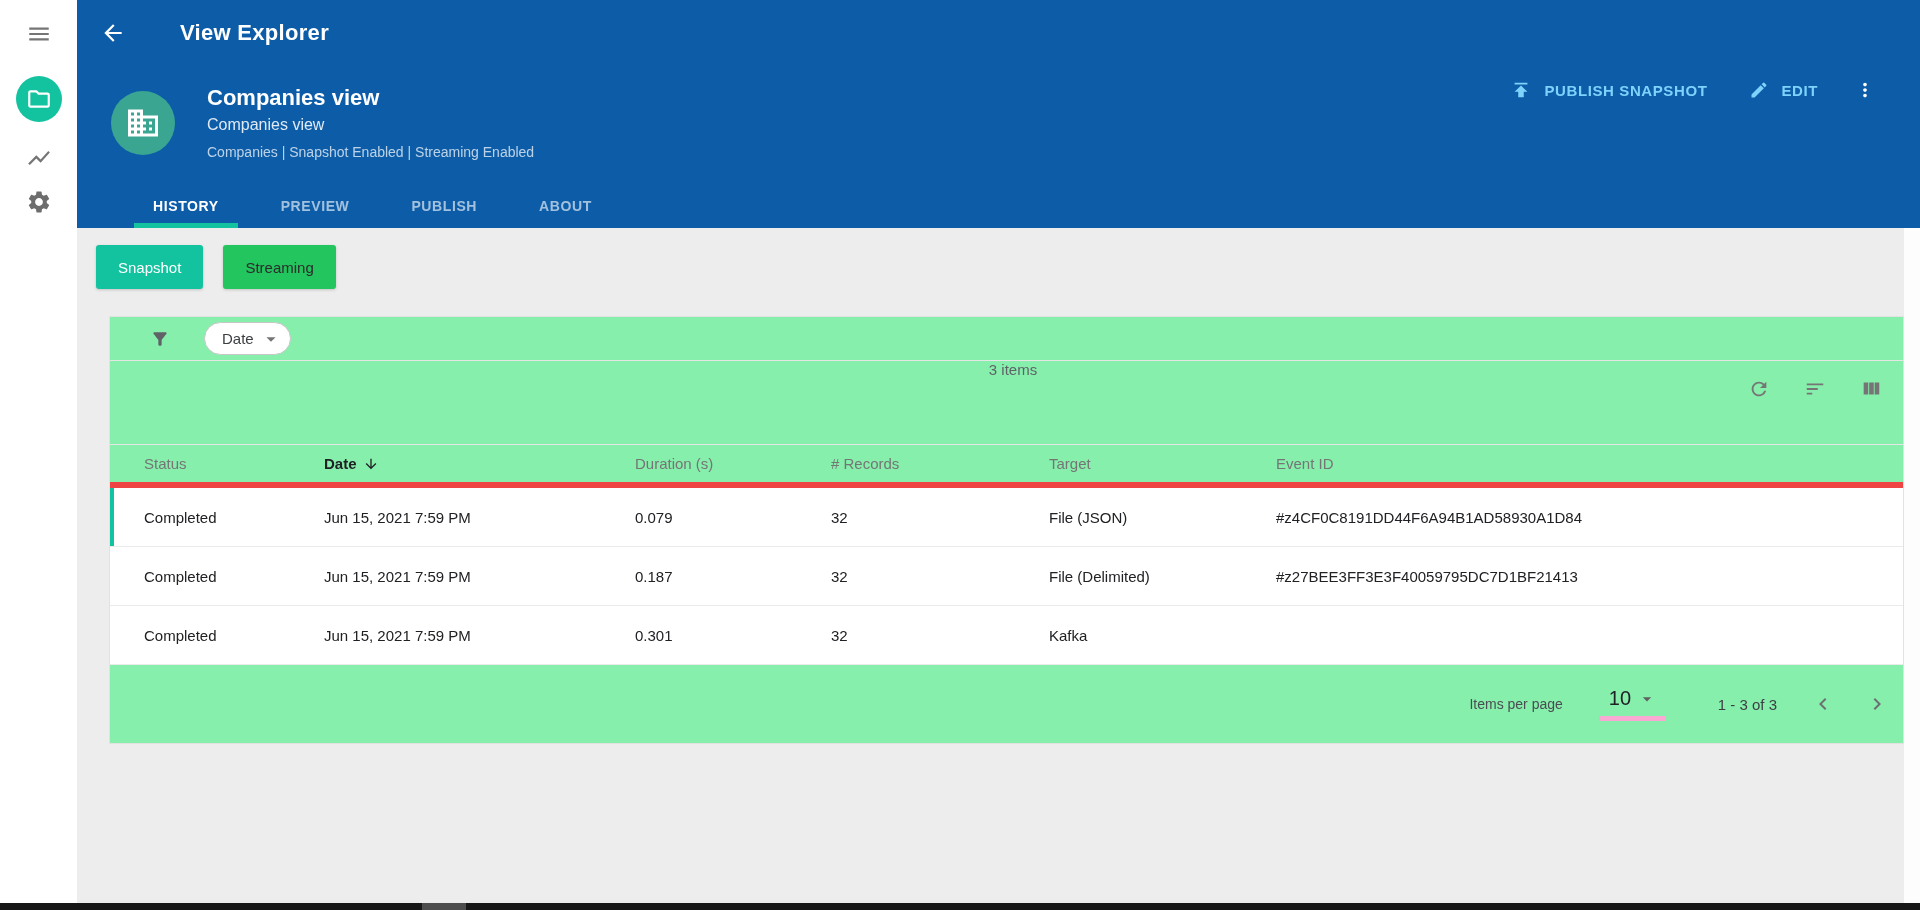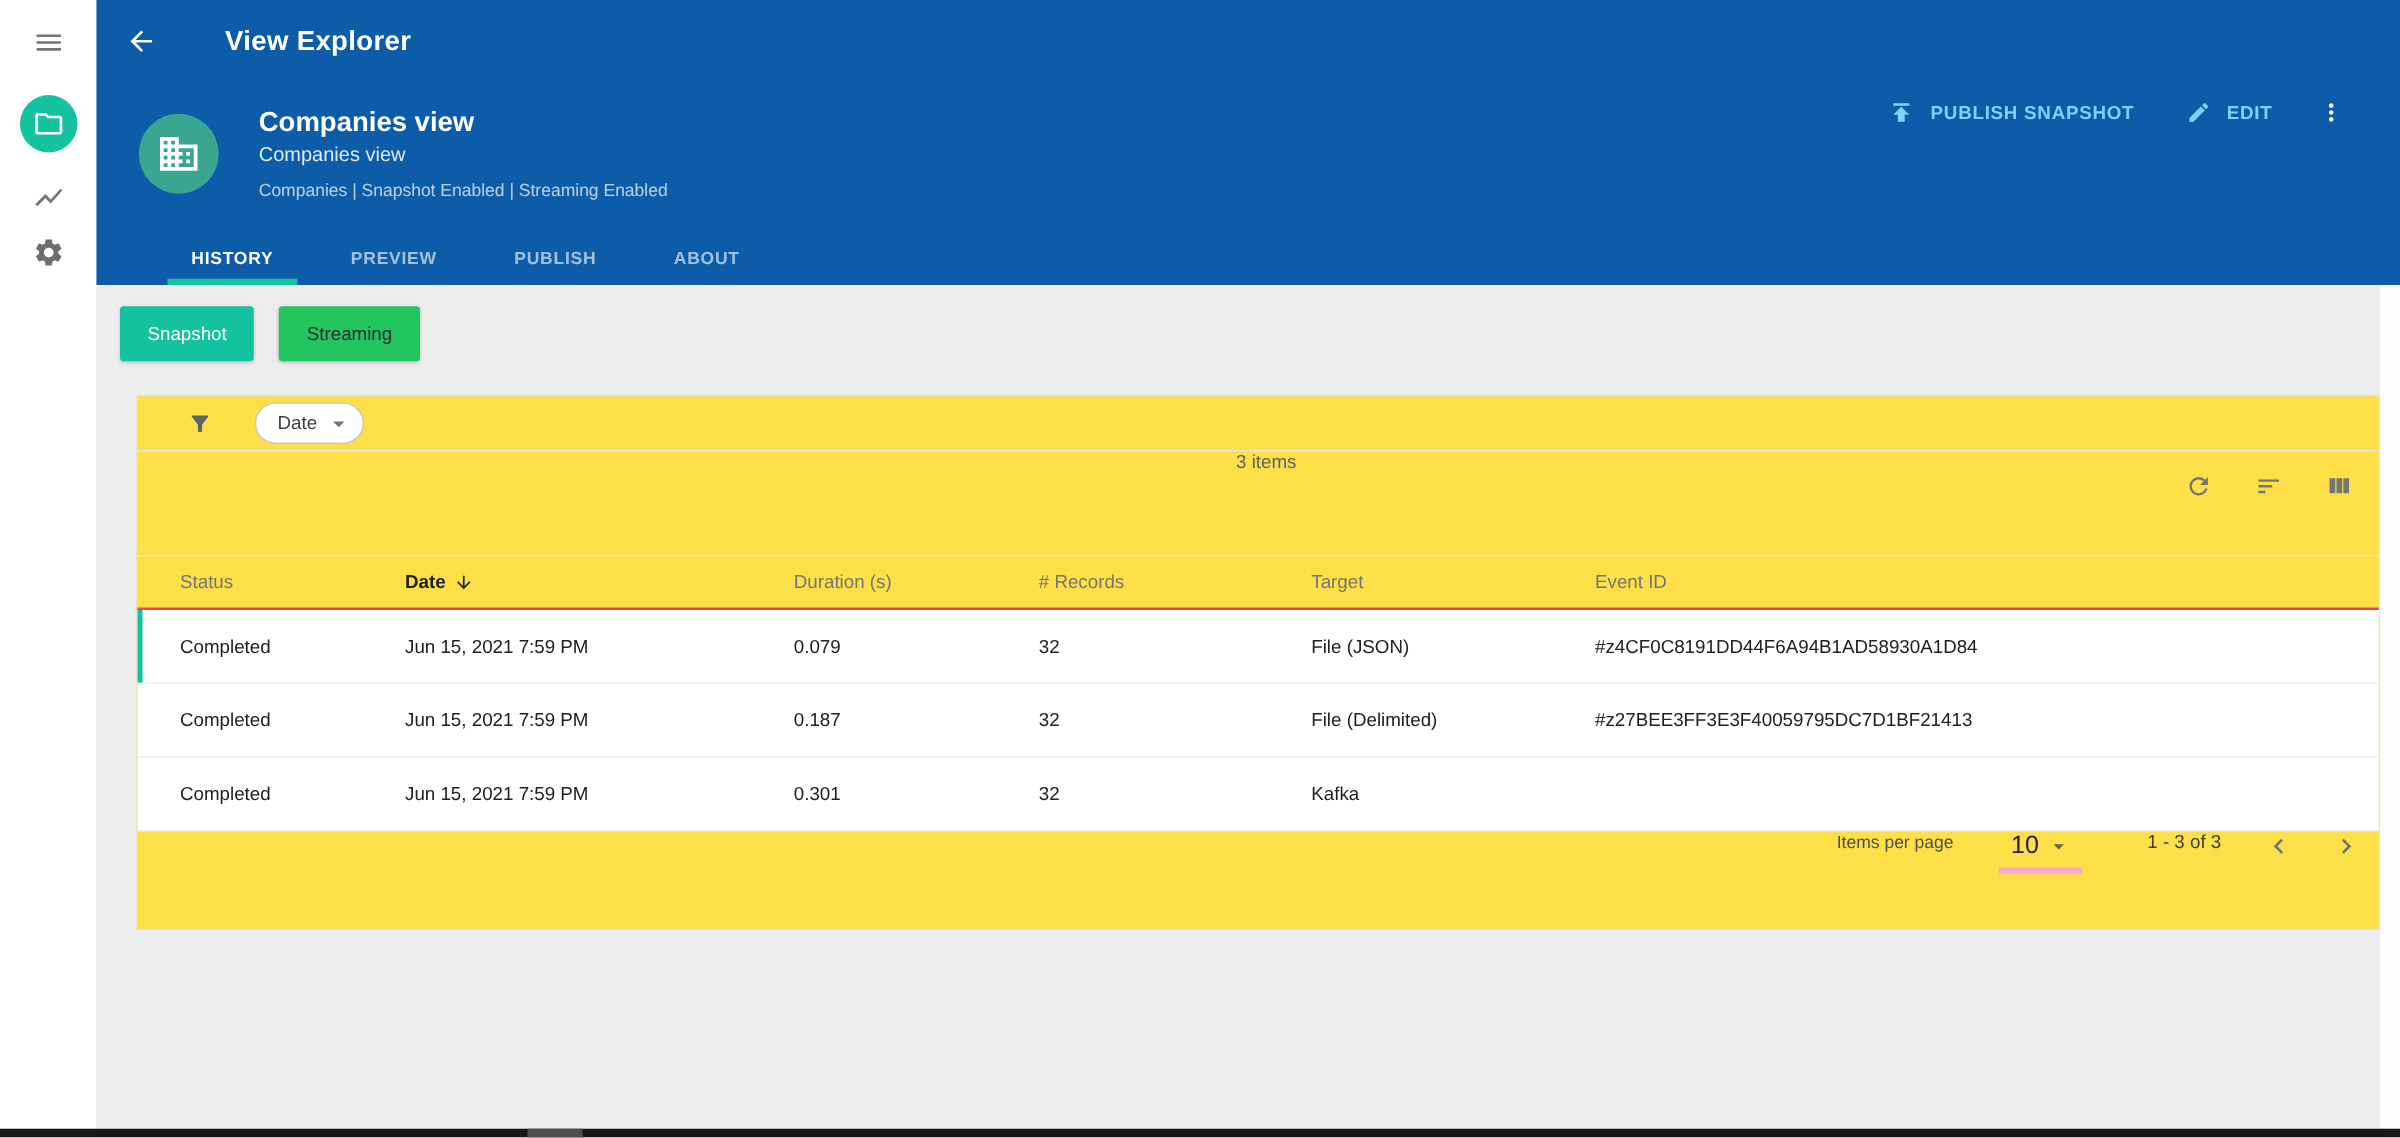--- a/index.html
+++ b/index.html
@@ -55,44 +55,44 @@
   .tab.active::after{content:"";position:absolute;left:0;right:0;bottom:0;height:5px;background:var(--teal);}
 
   
   .content{padding:17px 16px 0 19px;}
   .mode-row{display:flex;}
   .mode-btn{height:44px;border:none;border-radius:3px;font-family:inherit;font-size:15px;cursor:pointer;
             padding:2px 22px;box-shadow:0 1px 3px rgba(0,0,0,.18);}
   .mode-btn.active{background:var(--teal);color:#fff;}
   .mode-btn.inactive{background:#22c55e;color:#2b2b2b;margin-left:20px;}
 
-  .card{margin:27px 0 0 13px;background:#fde047;border:1px solid var(--border);}
+  .card{margin:27px 0 0 13px;background:#86efac;border:1px solid var(--border);}
 
   .filter-row{height:44px;display:flex;align-items:center;padding-left:40px;border-bottom:1px solid #e6e6e6;}
   .funnel{color:#5f6368;}
   .chip{margin-left:34px;height:33px;display:flex;align-items:center;border:1px solid #c6c6c6;
         border-radius:17px;padding:0 8px 0 17px;background:#fff;cursor:pointer;font-family:inherit;
         font-size:15px;color:#3c4043;gap:6px;}
   .chip .caret{color:#757575;}
 
   .items-row{height:83px;display:flex;align-items:center;padding:0 21px 0 34px;flex-direction:column;}
   .items-count{font-size:15px;color:#5f6368;}
   .items-tools{margin-left:auto;display:flex;align-items:center;}
   .tool-btn{background:none;border:none;cursor:pointer;color:#757575;padding:0;margin-left:34px;}
 
   .grid{display:grid;grid-template-columns:180px 311px 196px 218px 227px 1fr;align-items:center;
         padding-left:34px;}
-  .thead{height:44px;border-top:1px solid #e6e6e6;border-bottom:2px solid #ef4444;
+  .thead{height:44px;border-top:1px solid #e6e6e6;border-bottom:6px solid #ef4444;
          font-size:15px;color:var(--txt-gray);}
   .th-sorted{display:flex;align-items:center;gap:6px;color:var(--txt-dark);font-weight:700;}
   .row{height:59px;border-bottom:1px solid #ebebeb;font-size:15px;color:var(--txt-dark);
        position:relative;cursor:pointer;background:#fff;}
   .row.accent::before{content:"";position:absolute;left:0;top:0;bottom:0;width:4px;background:var(--teal);}
 
-  .pagination{height:78px;display:flex;align-items:flex-start;justify-content:flex-end;padding-right:14px;}
+  .pagination{height:78px;display:flex;align-items:center;justify-content:flex-end;padding-right:14px;}
   .pp-label{font-size:14px;color:#4a4d51;}
   .page-size{margin-left:36px;display:flex;align-items:center;gap:2px;border:none;background:none;
              border-bottom:5px solid #f9a8d4;padding:0 0 6px 10px;width:67px;cursor:pointer;
              font-family:inherit;font-size:20px;color:var(--txt-dark);}
   .page-size .caret{color:#616161;margin-left:4px;}
   .page-range{margin-left:52px;font-size:15px;color:#3c4043;}
   .pg-btn{background:none;border:none;cursor:pointer;color:#6d7073;padding:0;margin-left:34px;}
   .pg-btn.next{margin-left:30px;}
 
   

